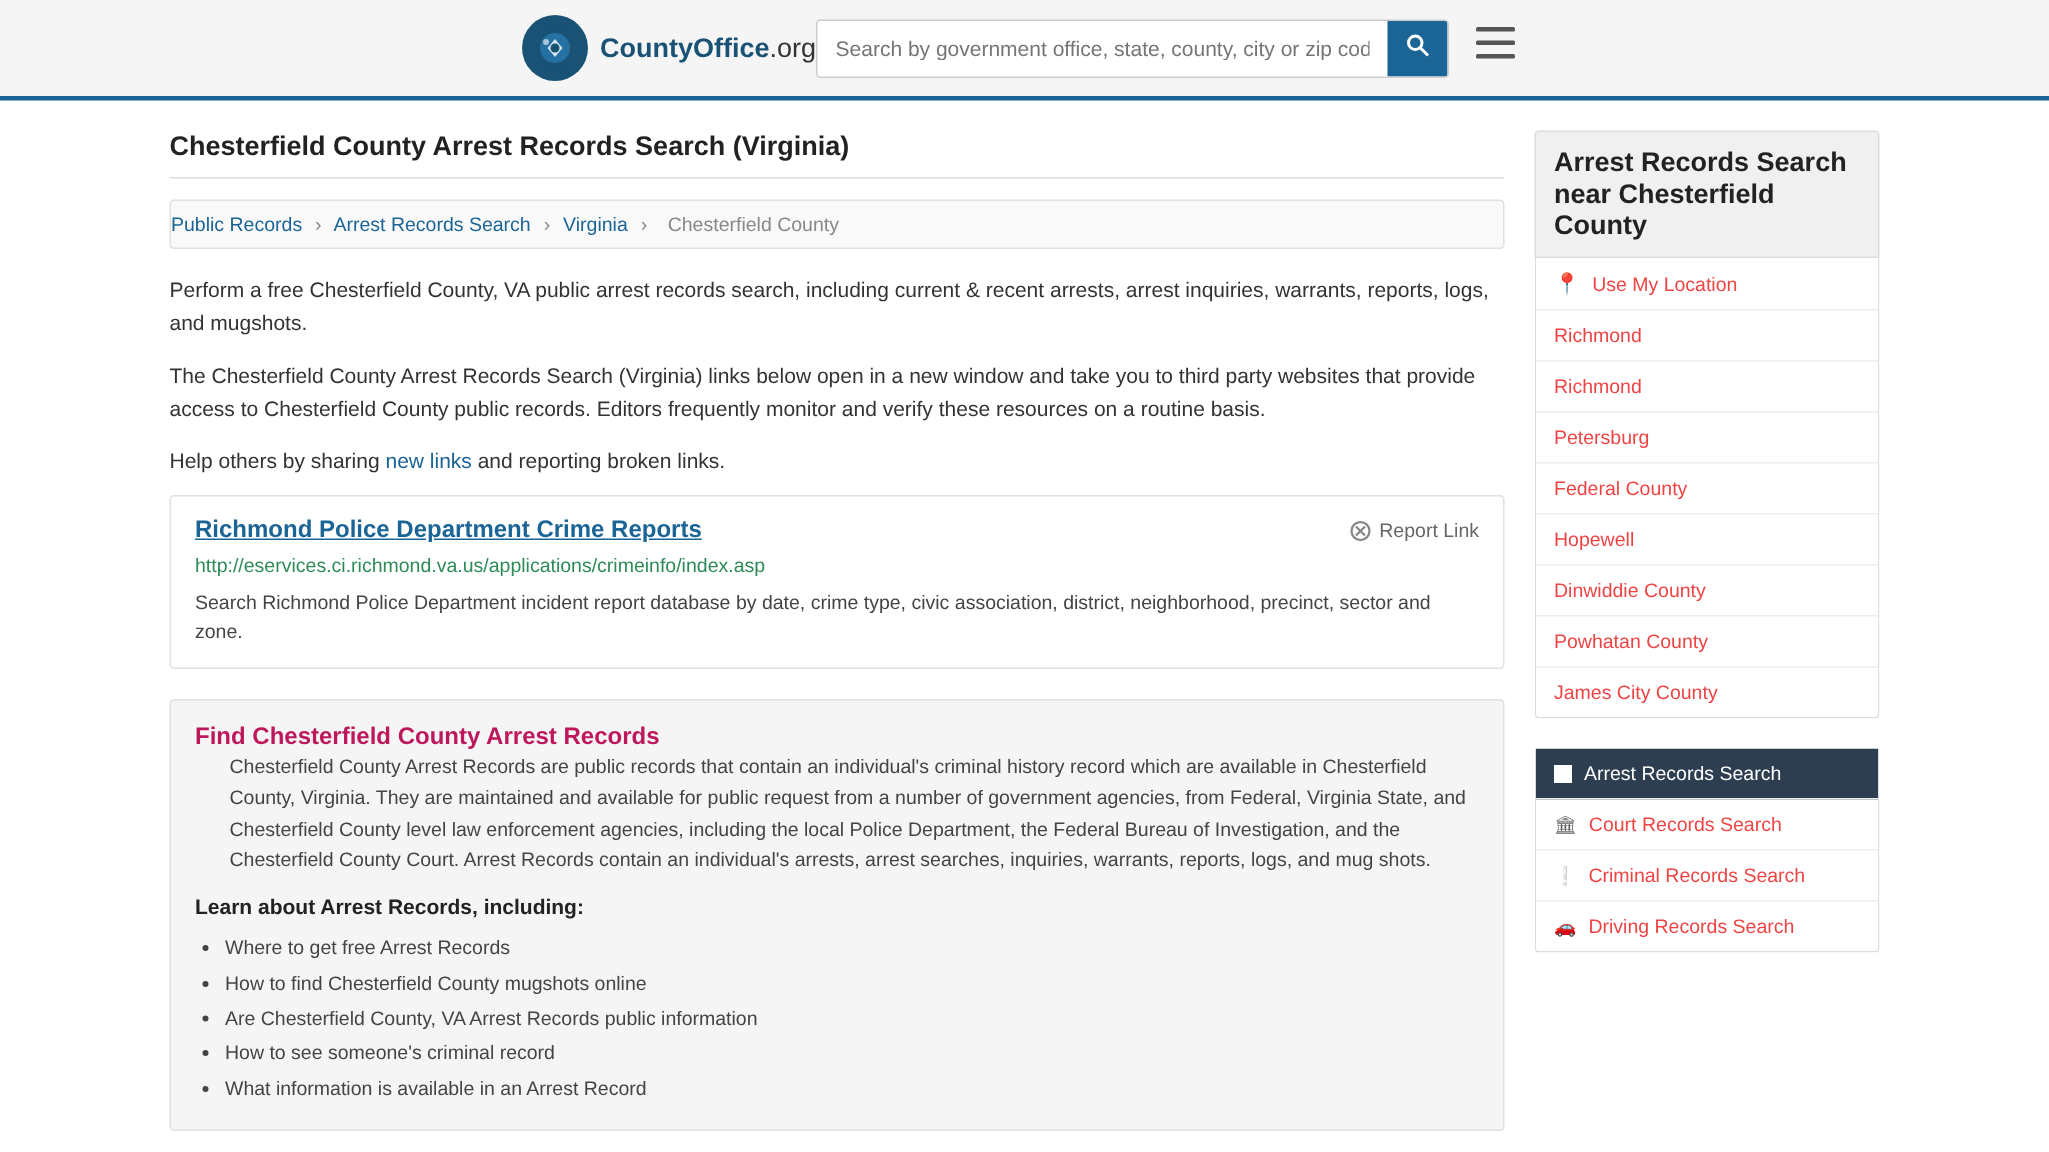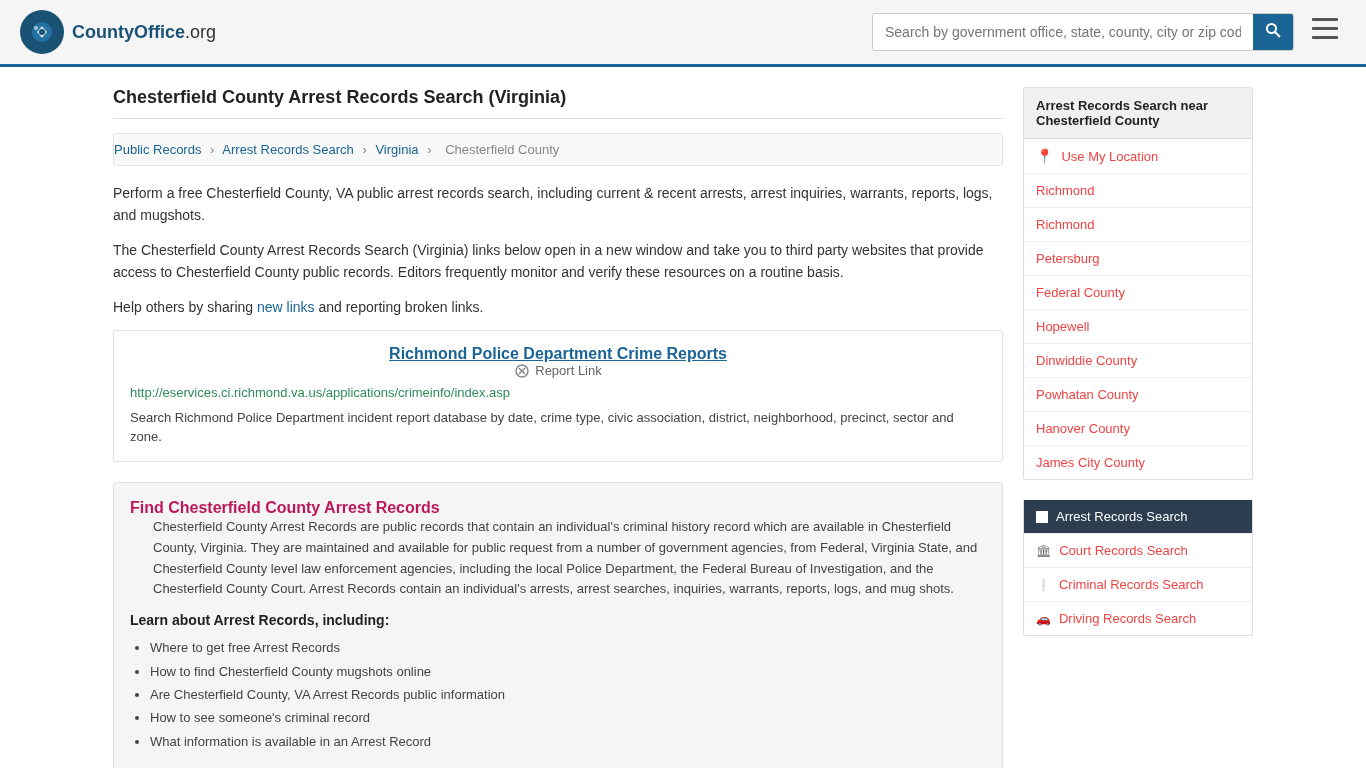--- a/index.html
+++ b/index.html
@@ -5,21 +5,21 @@
     * { box-sizing: border-box; margin: 0; padding: 0; }
     body { font-family: Arial, sans-serif; font-size: 14px; color: #333; background: #fff; }
 
     
     .header {
       background: #f5f5f5;
       border-bottom: 3px solid #1a6496;
       padding: 10px 20px;
       display: flex;
       align-items: center;
-      justify-content: space-between;
+      justify-content: center;
     }
     .logo-area {
       display: flex;
       align-items: center;
       gap: 8px;
     }
     .logo-circle {
       width: 44px;
       height: 44px;
       border-radius: 50%;
@@ -117,24 +117,23 @@
 
     
     .link-card {
       border: 1px solid #e0e0e0;
       border-radius: 3px;
       padding: 14px 16px;
       margin-bottom: 20px;
     }
     .link-card-header {
       display: flex;
-      justify-content: flex-end;
+      justify-content: space-between;
       align-items: center;
       margin-bottom: 6px;
-      flex-direction: column;
     }
     .link-card-title {
       font-size: 16px;
       font-weight: bold;
       color: #1a6496;
       text-decoration: underline;
       cursor: pointer;
     }
     .report-link-btn {
       display: flex;
@@ -195,21 +194,21 @@
       width: 230px;
       flex-shrink: 0;
     }
     .sidebar-section {
       margin-bottom: 20px;
     }
     .sidebar-title {
       background: #f0f0f0;
       border: 1px solid #ddd;
       padding: 10px 12px;
-      font-size: 13px;
+      font-size: 18px;
       font-weight: bold;
       color: #222;
       border-radius: 3px 3px 0 0;
     }
     .sidebar-list {
       border: 1px solid #ddd;
       border-top: none;
       border-radius: 0 0 3px 3px;
       overflow: hidden;
     }
@@ -356,23 +355,20 @@
         <div class="sidebar-item">
           <a href="#">Hopewell</a>
         </div>
         <div class="sidebar-item">
           <a href="#">Dinwiddie County</a>
         </div>
         <div class="sidebar-item">
           <a href="#">Powhatan County</a>
         </div>
         <div class="sidebar-item">
-          <a href="#">Hanover County</a>
-        </div>
-        <div class="sidebar-item">
           <a href="#">James City County</a>
         </div>
       </div>
     </div>
 
     <div class="sidebar-section">
       <div class="sidebar-list">
         <div class="sidebar-item active">
           <span class="icon-square active-sq"></span>
           <a href="#" style="color:white;">Arrest Records Search</a>

